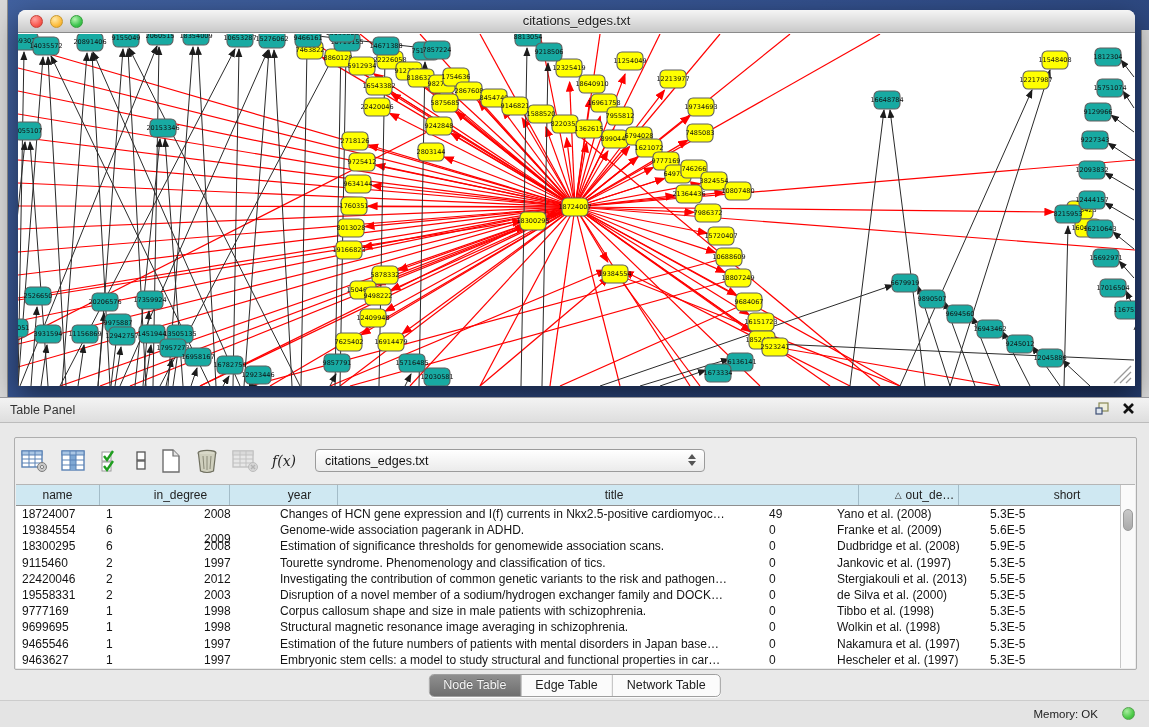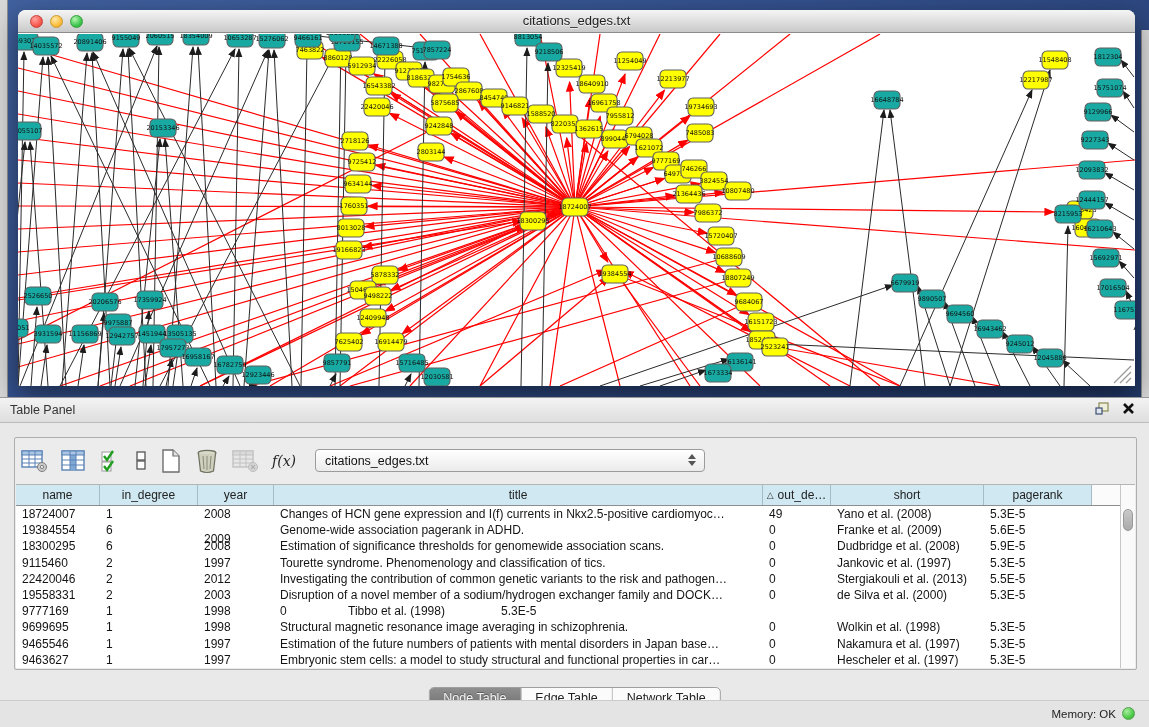--- a/index.html
+++ b/index.html
@@ -47,45 +47,45 @@
     font-size:12.5px; color:#111; padding-left:9px; position:relative;
     box-shadow:inset 0 1px 1px rgba(255,255,255,.8); }
   .combo-arrows { position:absolute; right:8px; top:4px; display:flex; flex-direction:column; gap:2px; }
   .combo-arrows i { display:block; width:0; height:0; border-left:4px solid transparent;
     border-right:4px solid transparent; }
   .combo-arrows i.up { border-bottom:5px solid #555; }
   .combo-arrows i.down { border-top:5px solid #555; }
 
   .table-area { position:absolute; left:1px; right:1px; top:46px; bottom:1px;
     background:#fff; border-top:1px solid #b5b5b5; overflow:hidden; }
-  .thead { display:flex; height:21px; border-bottom:1px solid #8e8e8e; background:#cfe8f2; }
+  .thead { display:flex; height:21px; border-bottom:1px solid #8e8e8e; background:#cfe8f2;gap:32px; }
   .th { flex:none; display:flex; align-items:center; justify-content:center; font-size:12px;
     color:#222; border-right:1px solid #a3bcc8; overflow:hidden; white-space:nowrap; }
   .th .sort { font-size:9px; margin-right:4px; color:#333; }
   .th.filler { background:#fbfbfb; border-right:none; }
   .trow { display:flex; height:16.2px; align-items:center; }
   .td { flex:none; font-size:12px; color:#141414; padding-left:6px; white-space:nowrap;
     overflow:hidden; }
   .vscroll { position:absolute; right:0; top:0; bottom:0; width:15px; background:#fafafa;
     border-left:1px solid #c7c7c7; }
   .vthumb { position:absolute; left:2px; top:24px; width:10px; height:22px; border-radius:5px;
     background:linear-gradient(#c9c9c9,#a9a9a9); border:1px solid #9a9a9a; }
 
-  .tabbar { position:absolute; left:50%; top:290px; transform:translateX(-50%);
+  .tabbar { position:absolute; left:50%; top:277px; transform:translateX(-50%);
     display:inline-flex; border:1px solid #9f9f9f; border-radius:5px; overflow:hidden;
     background:#fbfbfb; box-shadow:0 1px 0 rgba(255,255,255,.8); }
   .tab { padding:3px 14px 4px; font-size:12.5px; color:#222; background:transparent;
     border-right:1px solid #bdbdbd; }
   .tab:last-child { border-right:none; }
   .tab.selected { background:linear-gradient(#8f8f8f,#6e6e6e); color:#f4f4f4;
     text-shadow:0 -1px 0 rgba(0,0,0,.3); }
 
   .statusbar { position:absolute; left:0; bottom:0; width:1149px; height:27px;
     background:#e4e4e4; border-top:1px solid #cccccc; }
-  .memory { position:absolute; right:14px; top:6px; display:flex; align-items:center; gap:6px;
+  .memory { position:absolute; right:14px; top:6px; display:flex; align-items:center; gap:24px;
     font-size:11.5px; color:#222; }
   .mem-dot { width:13px; height:13px; border-radius:50%;
     background:radial-gradient(circle at 35% 30%,#a9eda0,#4ecb49 60%,#2fae32); border:1px solid #55a34f; }
 </style>
 </head>
 <body>
 
 <div class="desktop">
   <div class="edge-sliver left"></div>
   <div class="edge-sliver right"></div>
@@ -952,20 +952,21 @@
             <div class="td" style="width: 76px;">2003</div>
             <div class="td" style="width: 489px;">Disruption of a novel member of a sodium/hydrogen exchanger family and DOCK…</div>
             <div class="td" style="width: 68px;">0</div>
             <div class="td" style="width: 153px;">de Silva et al. (2000)</div>
             <div class="td" style="width: 108px;">5.3E-5</div>
           </div>
           <div class="trow">
             <div class="td" style="width: 84px;">9777169</div>
             <div class="td" style="width: 98px;">1</div>
             <div class="td" style="width: 76px;">1998</div>
+            <div class="td" style="width: 489px;">Corpus callosum shape and size in male patients with schizophrenia.</div>
             <div class="td" style="width: 68px;">0</div>
             <div class="td" style="width: 153px;">Tibbo et al. (1998)</div>
             <div class="td" style="width: 108px;">5.3E-5</div>
           </div>
           <div class="trow">
             <div class="td" style="width: 84px;">9699695</div>
             <div class="td" style="width: 98px;">1</div>
             <div class="td" style="width: 76px;">1998</div>
             <div class="td" style="width: 489px;">Structural magnetic resonance image averaging in schizophrenia.</div>
             <div class="td" style="width: 68px;">0</div>

